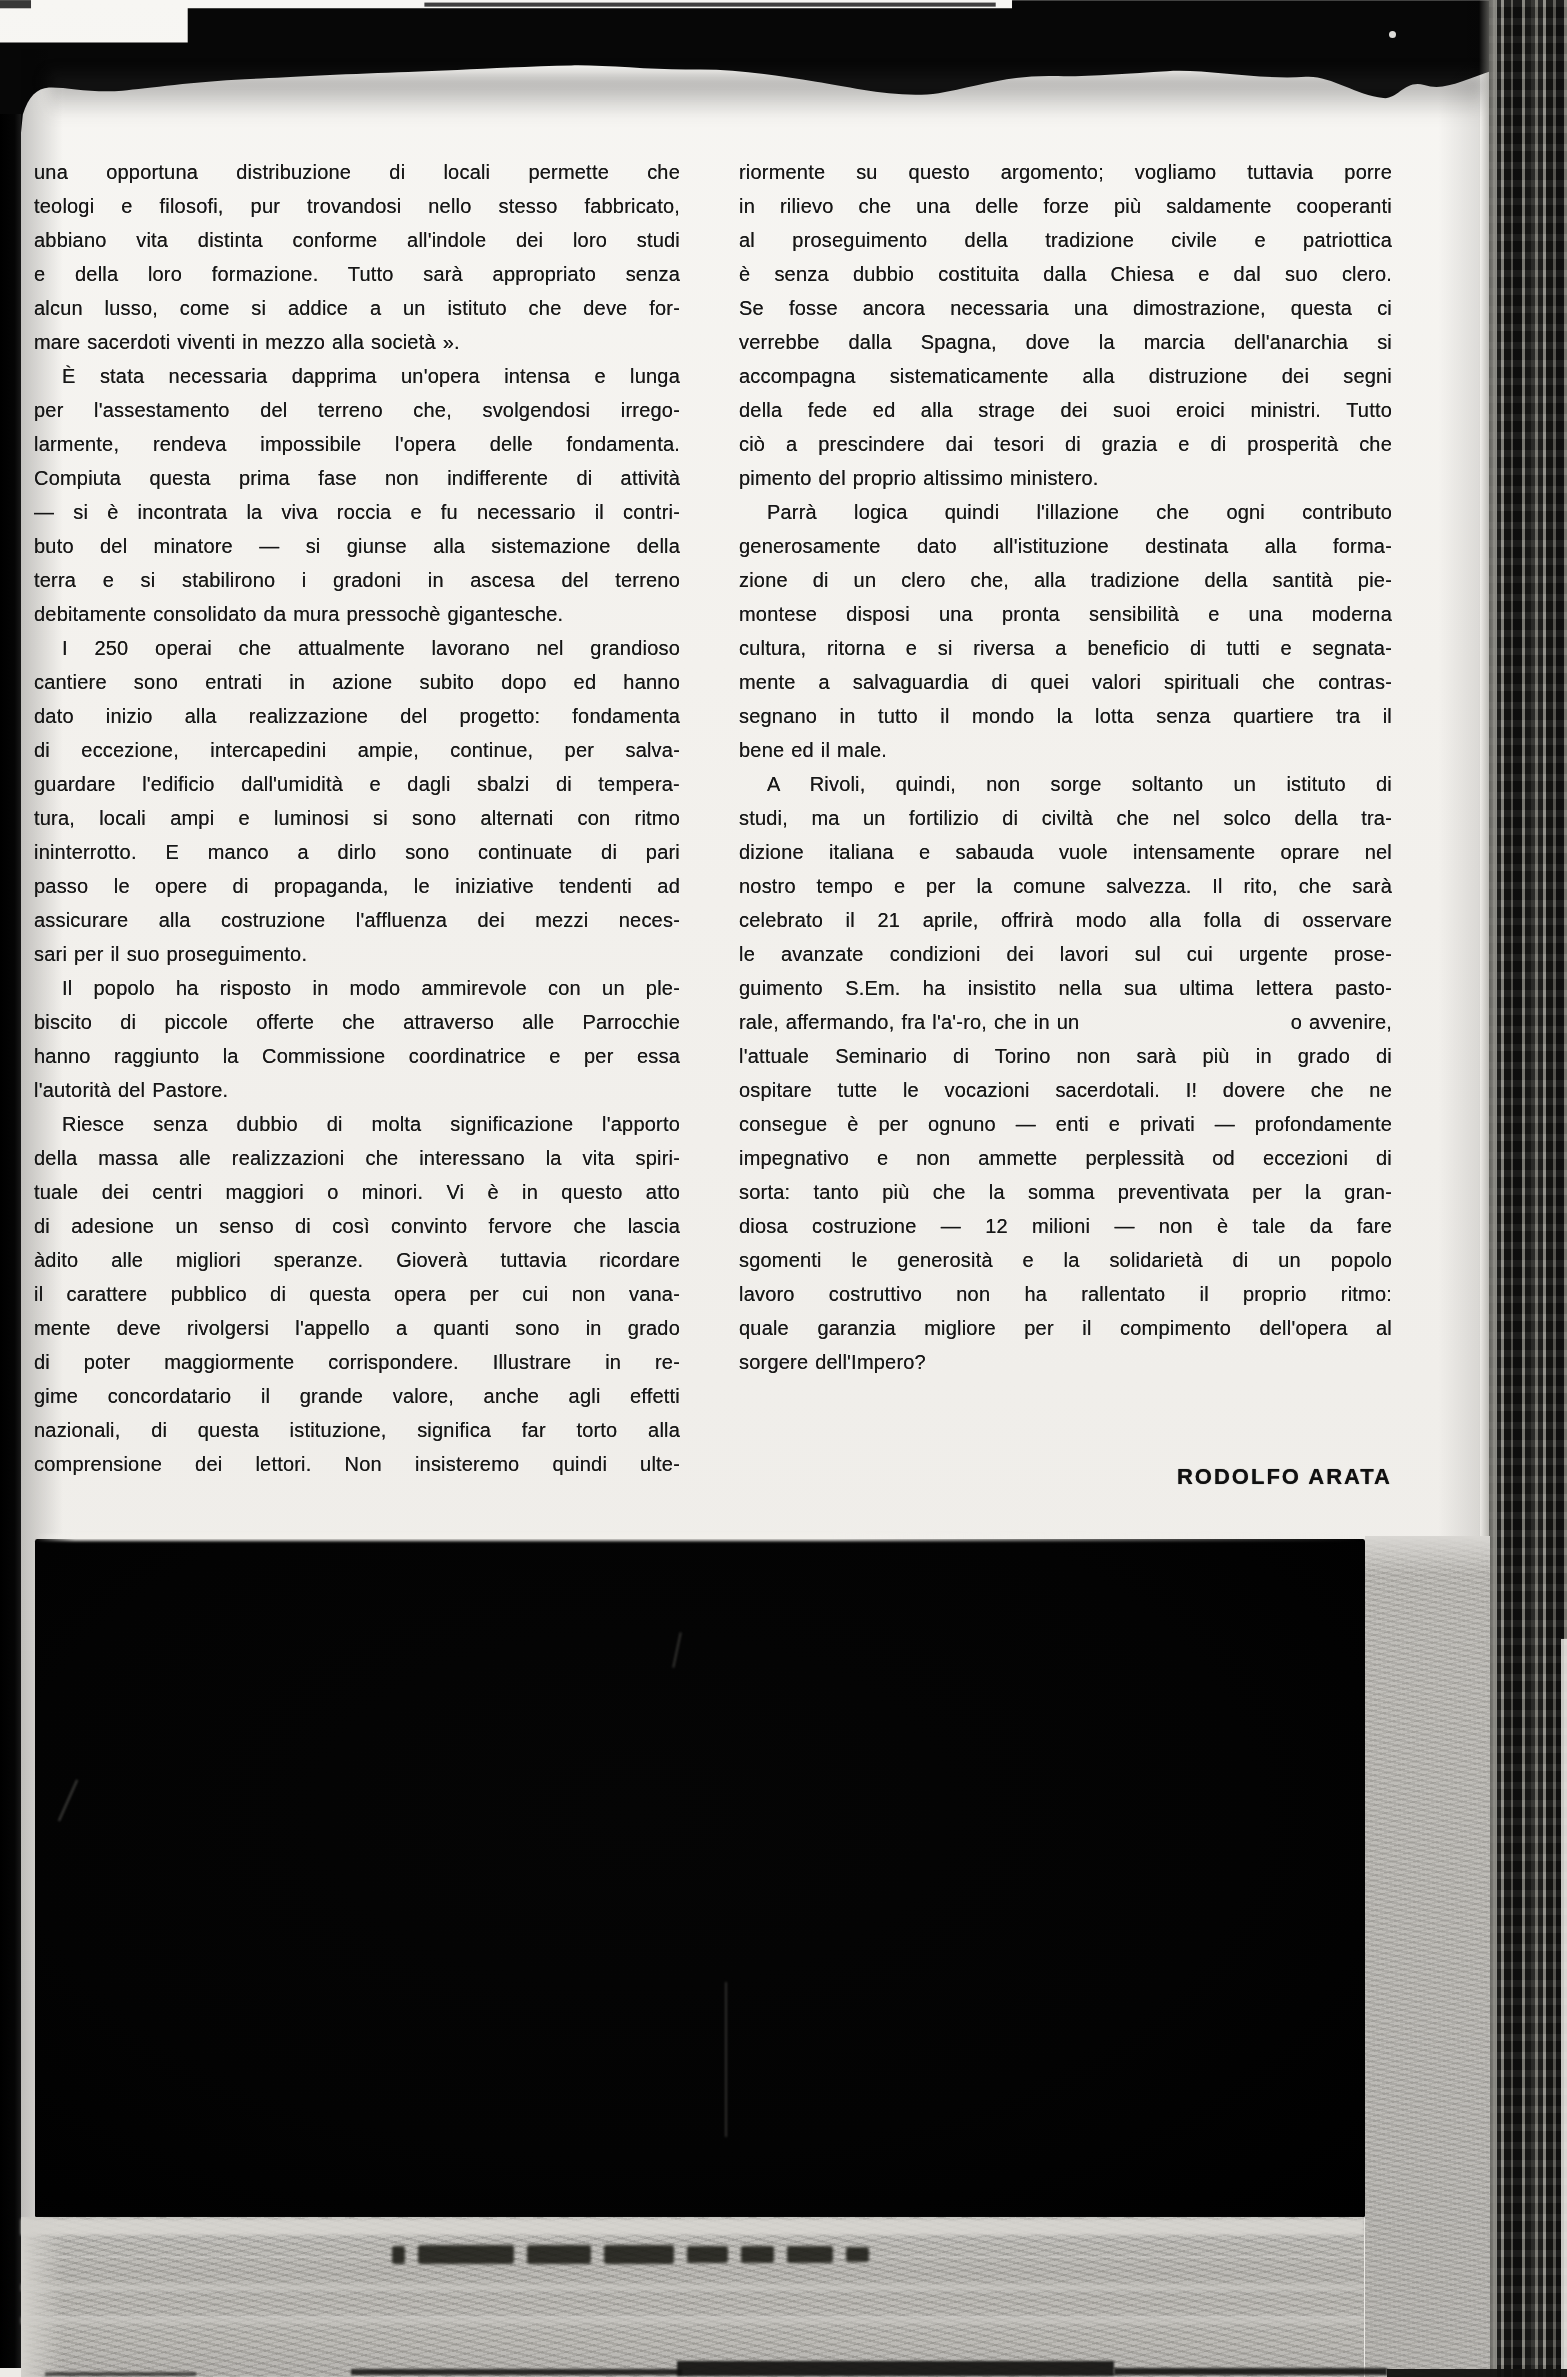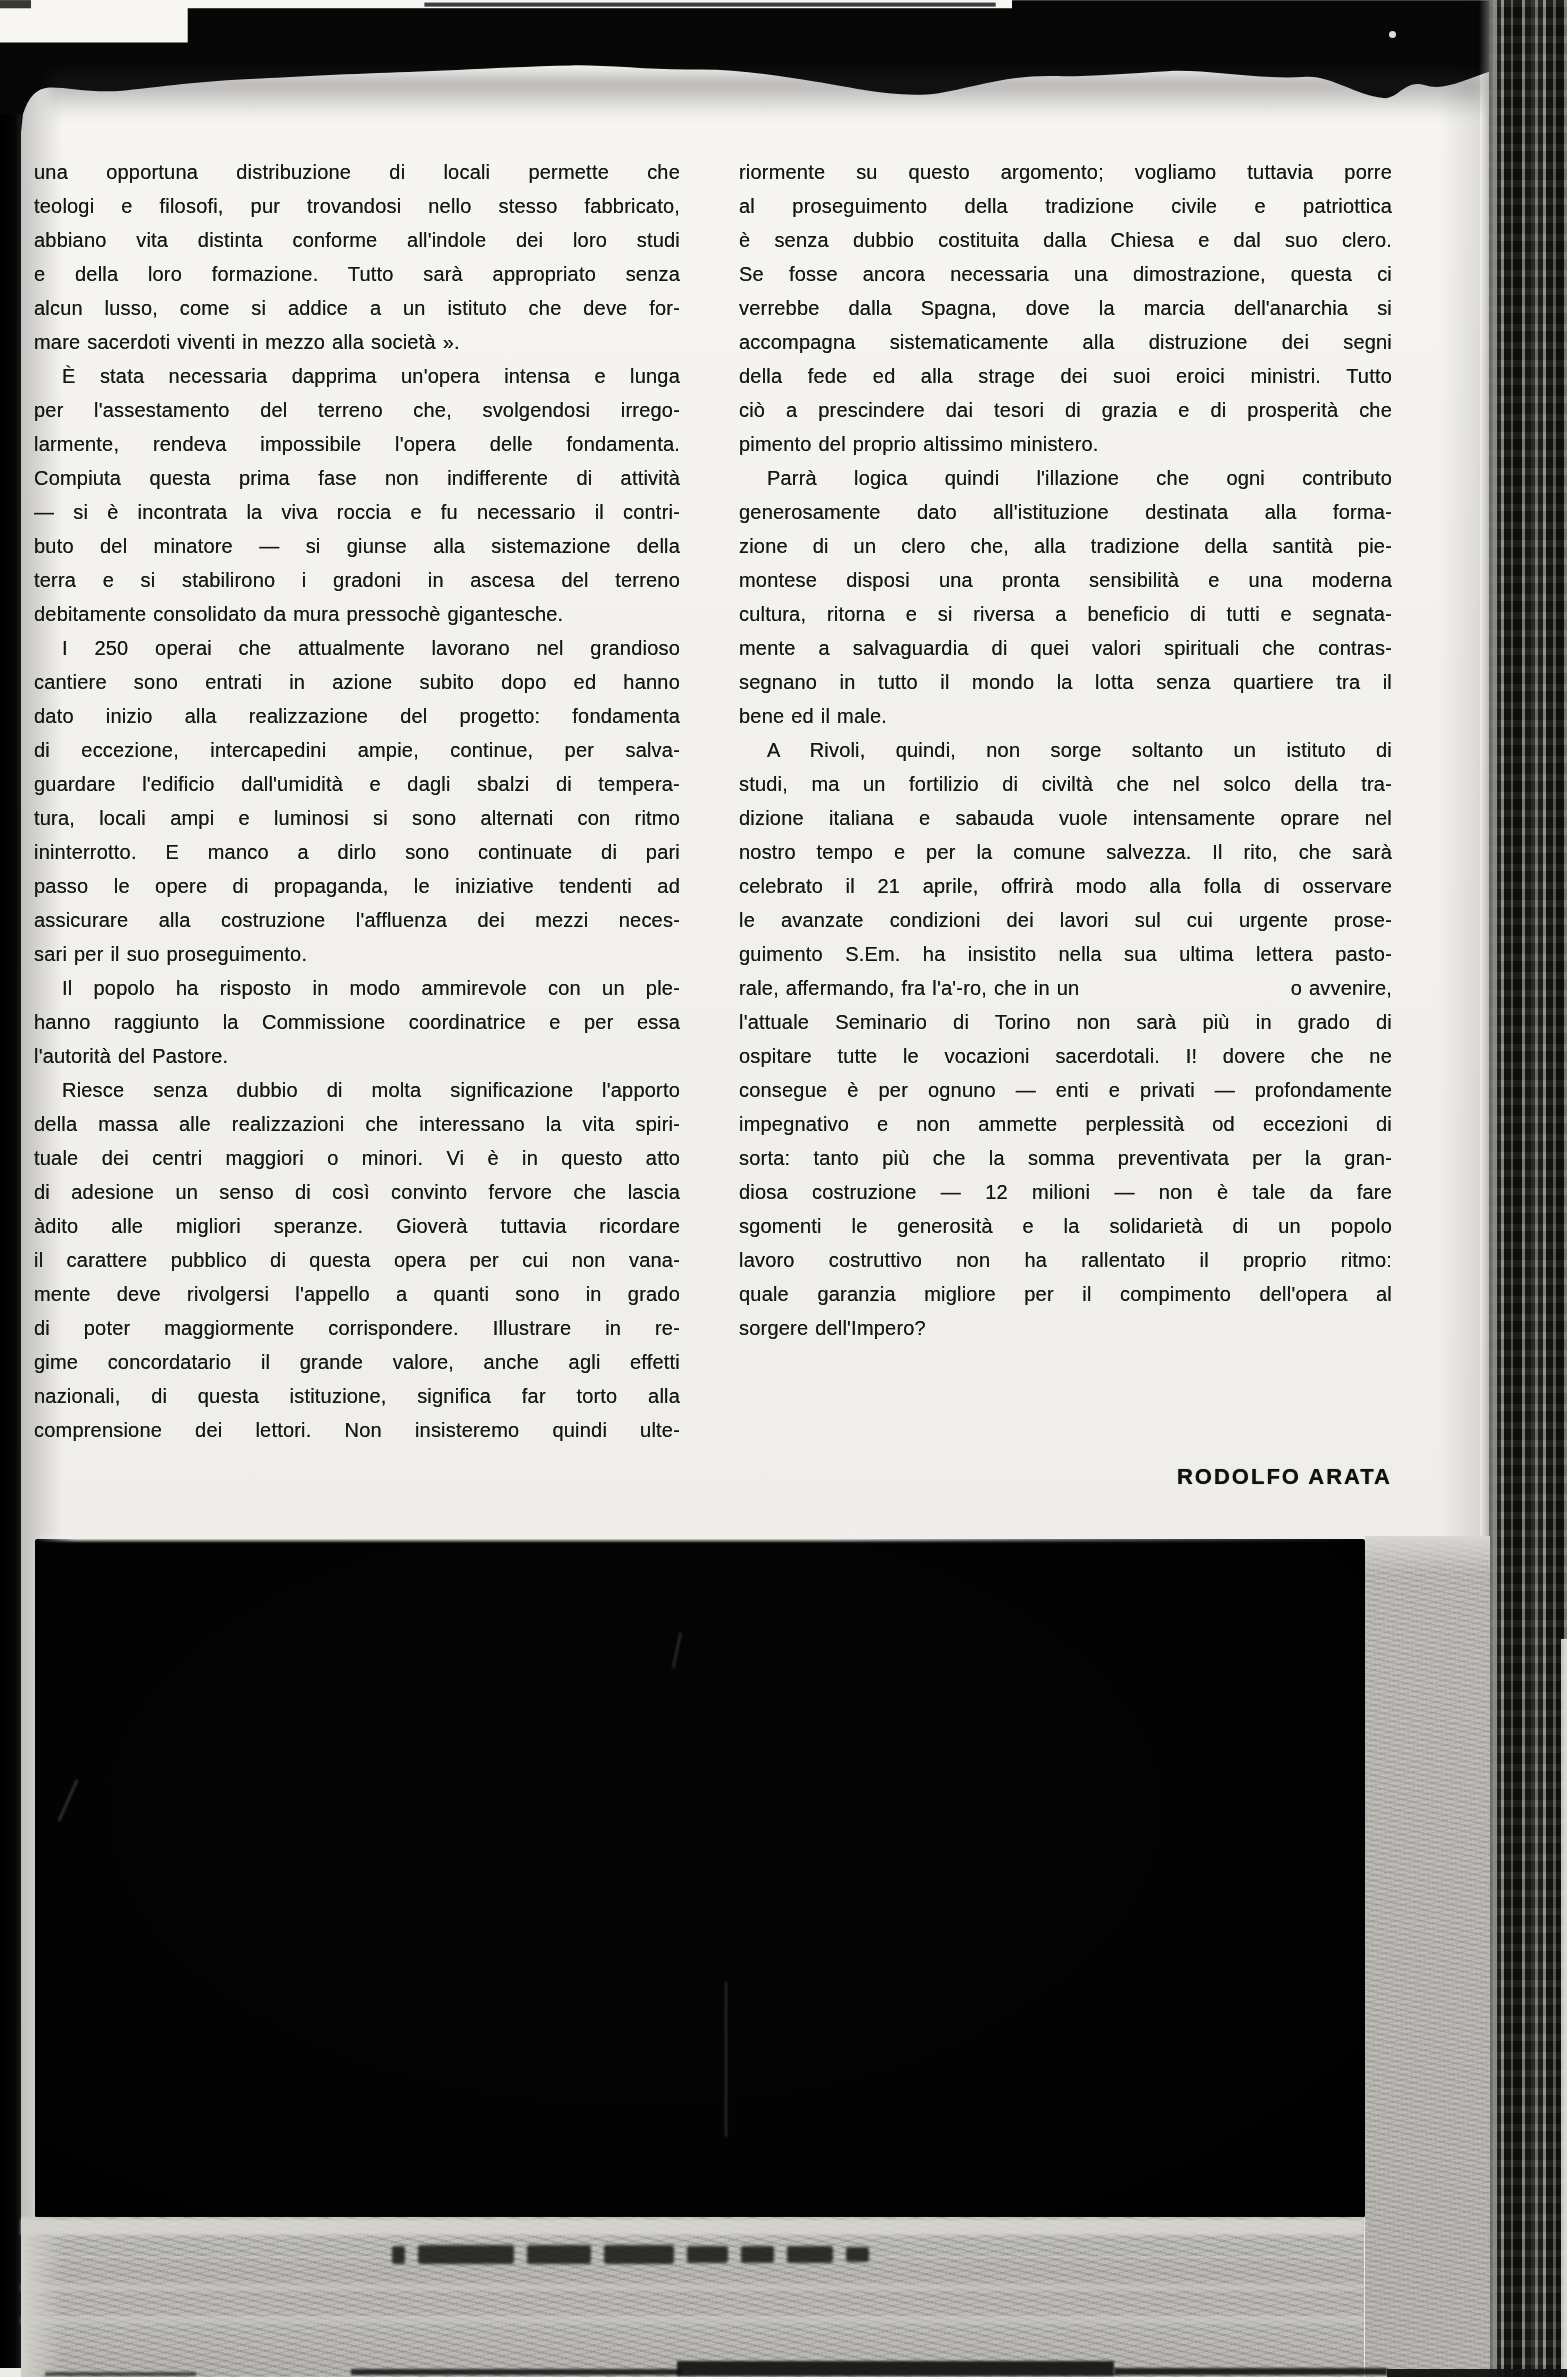--- a/index.html
+++ b/index.html
@@ -180,36 +180,38 @@
       <div class="line">cantiere sono entrati in azione subito dopo ed hanno</div>
       <div class="line">dato inizio alla realizzazione del progetto: fondamenta</div>
       <div class="line">di eccezione, intercapedini ampie, continue, per salva-</div>
       <div class="line">guardare l'edificio dall'umidità e dagli sbalzi di tempera-</div>
       <div class="line">tura, locali ampi e luminosi si sono alternati con ritmo</div>
       <div class="line">ininterrotto. E manco a dirlo sono continuate di pari</div>
       <div class="line">passo le opere di propaganda, le iniziative tendenti ad</div>
       <div class="line">assicurare alla costruzione l'affluenza dei mezzi neces-</div>
       <div class="line para-end">sari per il suo proseguimento.</div>
       <div class="line indent">Il popolo ha risposto in modo ammirevole con un ple-</div>
+      <div class="line">biscito di piccole offerte che attraverso alle Parrocchie</div>
       <div class="line">hanno raggiunto la Commissione coordinatrice e per essa</div>
       <div class="line para-end">l'autorità del Pastore.</div>
       <div class="line indent">Riesce senza dubbio di molta significazione l'apporto</div>
       <div class="line">della massa alle realizzazioni che interessano la vita spiri-</div>
       <div class="line">tuale dei centri maggiori o minori. Vi è in questo atto</div>
       <div class="line">di adesione un senso di così convinto fervore che lascia</div>
       <div class="line">àdito alle migliori speranze. Gioverà tuttavia ricordare</div>
       <div class="line">il carattere pubblico di questa opera per cui non vana-</div>
       <div class="line">mente deve rivolgersi l'appello a quanti sono in grado</div>
       <div class="line">di poter maggiormente corrispondere. Illustrare in re-</div>
       <div class="line">gime concordatario il grande valore, anche agli effetti</div>
       <div class="line">nazionali, di questa istituzione, significa far torto alla</div>
       <div class="line">comprensione dei lettori. Non insisteremo quindi ulte-</div>
     </div>
   <div class="column col-right">
       <div class="line">riormente su questo argomento; vogliamo tuttavia porre</div>
+      <div class="line">in rilievo che una delle forze più saldamente cooperanti</div>
       <div class="line">al proseguimento della tradizione civile e patriottica</div>
       <div class="line">è senza dubbio costituita dalla Chiesa e dal suo clero.</div>
       <div class="line">Se fosse ancora necessaria una dimostrazione, questa ci</div>
       <div class="line">verrebbe dalla Spagna, dove la marcia dell'anarchia si</div>
       <div class="line">accompagna sistematicamente alla distruzione dei segni</div>
       <div class="line">della fede ed alla strage dei suoi eroici ministri. Tutto</div>
       <div class="line">ciò a prescindere dai tesori di grazia e di prosperità che</div>
       <div class="line para-end">pimento del proprio altissimo ministero.</div>
       <div class="line indent">Parrà logica quindi l'illazione che ogni contributo</div>
       <div class="line">generosamente dato all'istituzione destinata alla forma-</div>

